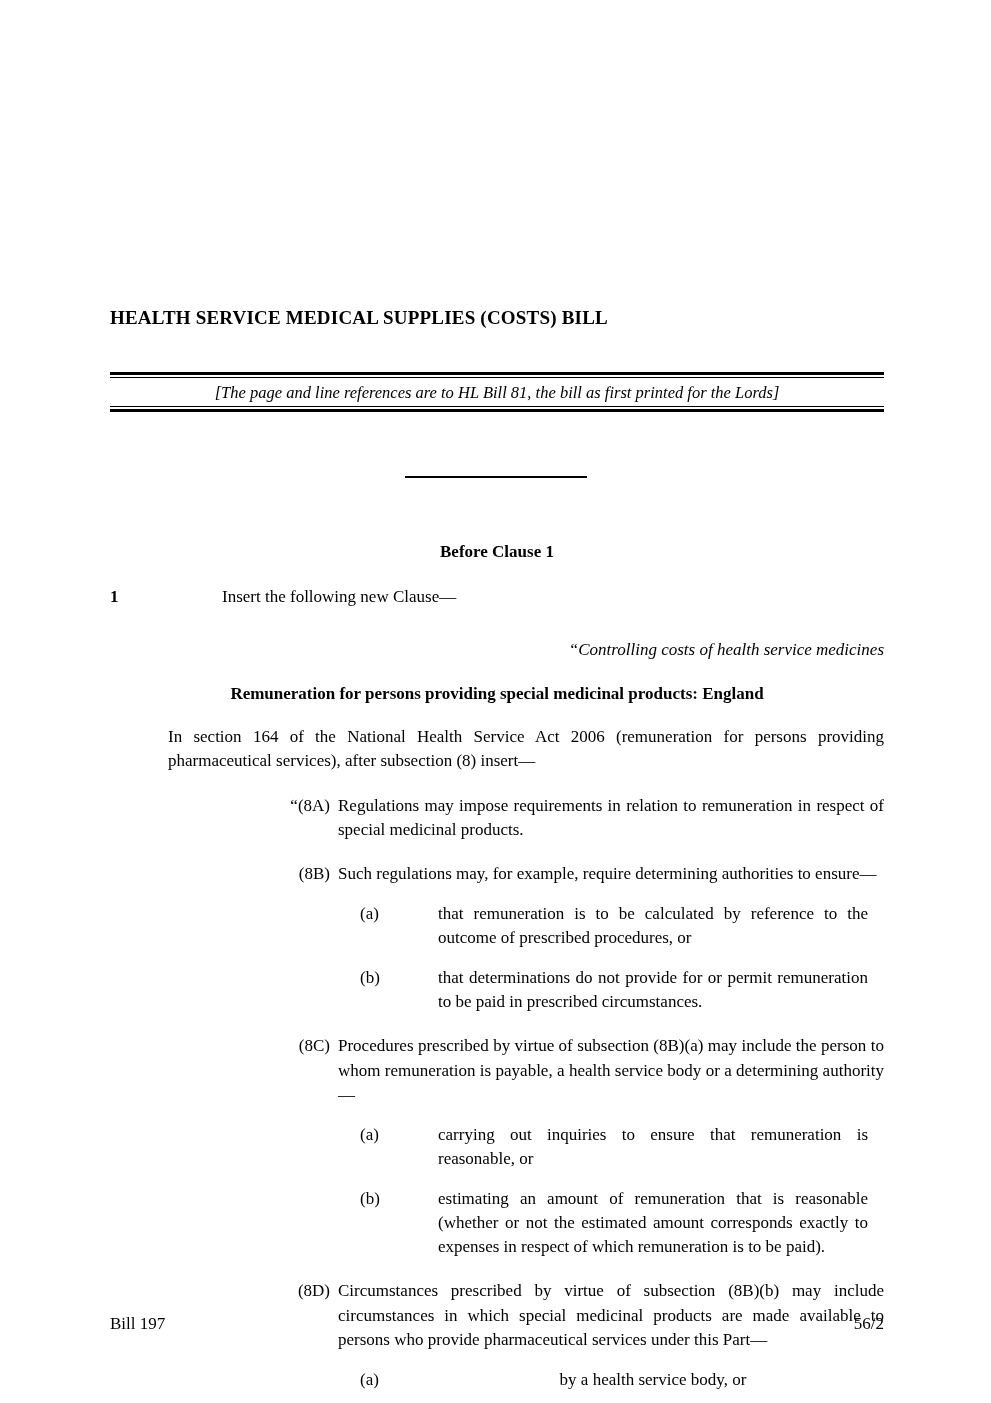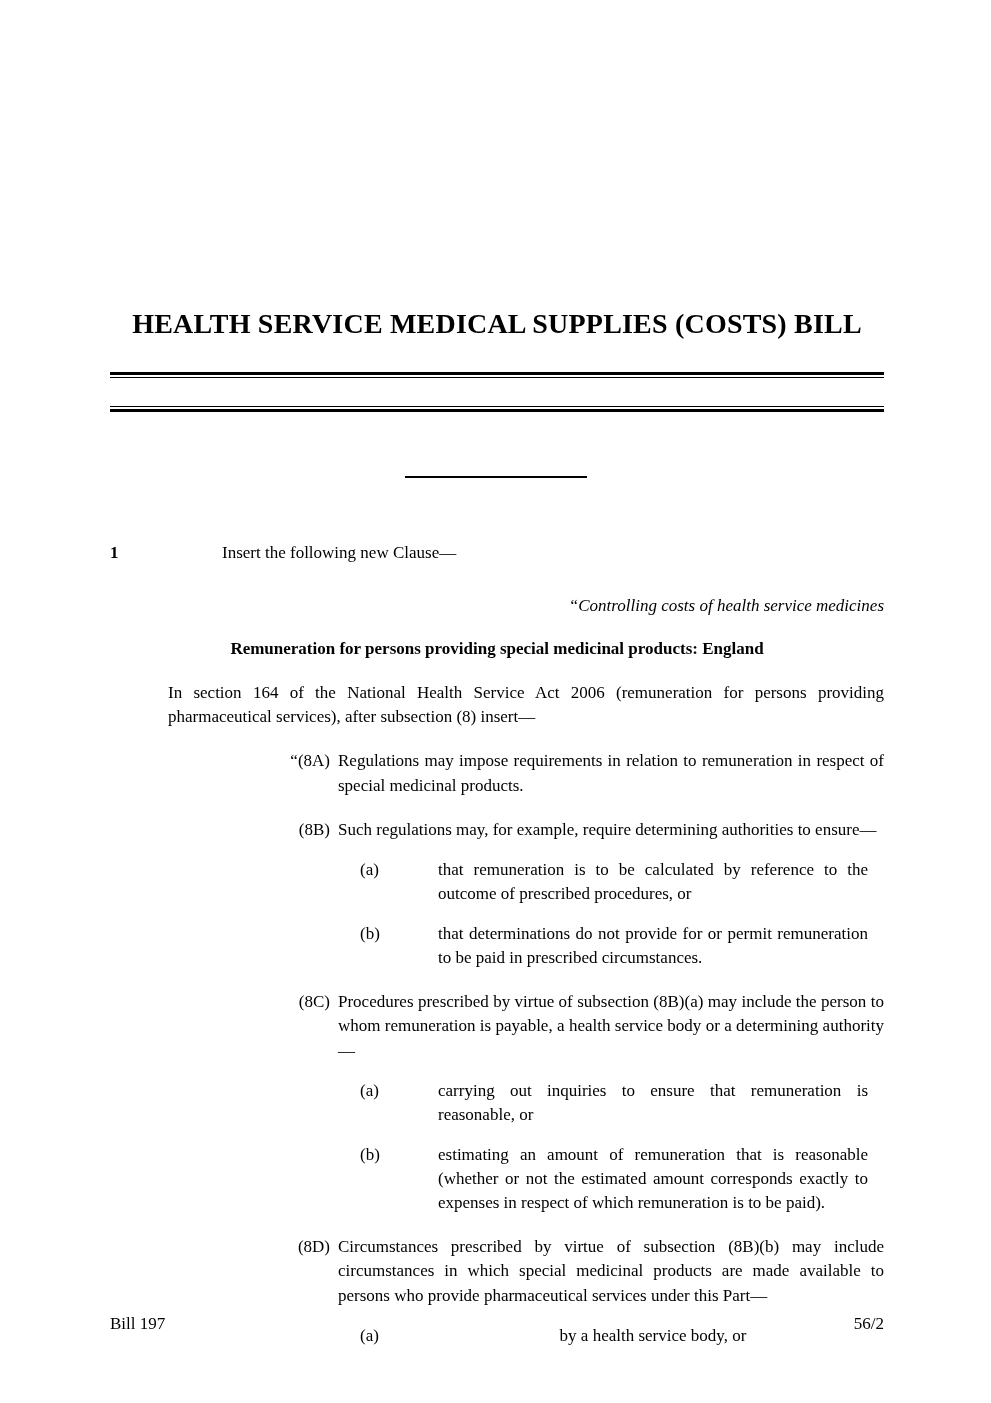--- a/index.html
+++ b/index.html
@@ -28,23 +28,23 @@
     top: 288px;
     width: 774px;
   }
   .title-line-1 {
     text-align: center;
     font-size: 20px;
     letter-spacing: 0.4px;
     line-height: 1.3;
   }
   .title-line-2 {
-    text-align: center;
+    text-align: left;
     font-weight: bold;
-    font-size: 28px;
+    font-size: 19px;
     letter-spacing: 0.2px;
     line-height: 1.3;
     margin-top: 18px;
   }
 
   
   .rule-block {
     position: absolute;
     left: 110px;
     width: 774px;
@@ -236,31 +236,33 @@
   <div class="doc-header">
     <div class="title-line-2">HEALTH SERVICE MEDICAL SUPPLIES (COSTS) BILL</div>
   </div>
 
   <div class="rule-block note-rules-top">
     <div class="rule-thick"></div>
     <div class="rule-gap-top"></div>
     <div class="rule-thin"></div>
   </div>
 
+  <div class="note">[The page and line references are to HL Bill 81, the bill as first printed for the Lords]</div>
 
   <div class="rule-block note-rules-bottom">
     <div class="rule-thin"></div>
     <div class="rule-gap-bottom"></div>
     <div class="rule-thick"></div>
   </div>
 
   <div class="short-divider"></div>
 
   <div class="body-block">
 
+    <div class="section-heading">Before Clause 1</div>
 
     <div class="amendment-row">
       <div class="amendment-number">1</div>
       <div class="amendment-body">
         <p class="amendment-intro">Insert the following new Clause—</p>
       </div>
     </div>
 
     <div class="quoted-title">“Controlling costs of health service medicines</div>
 

